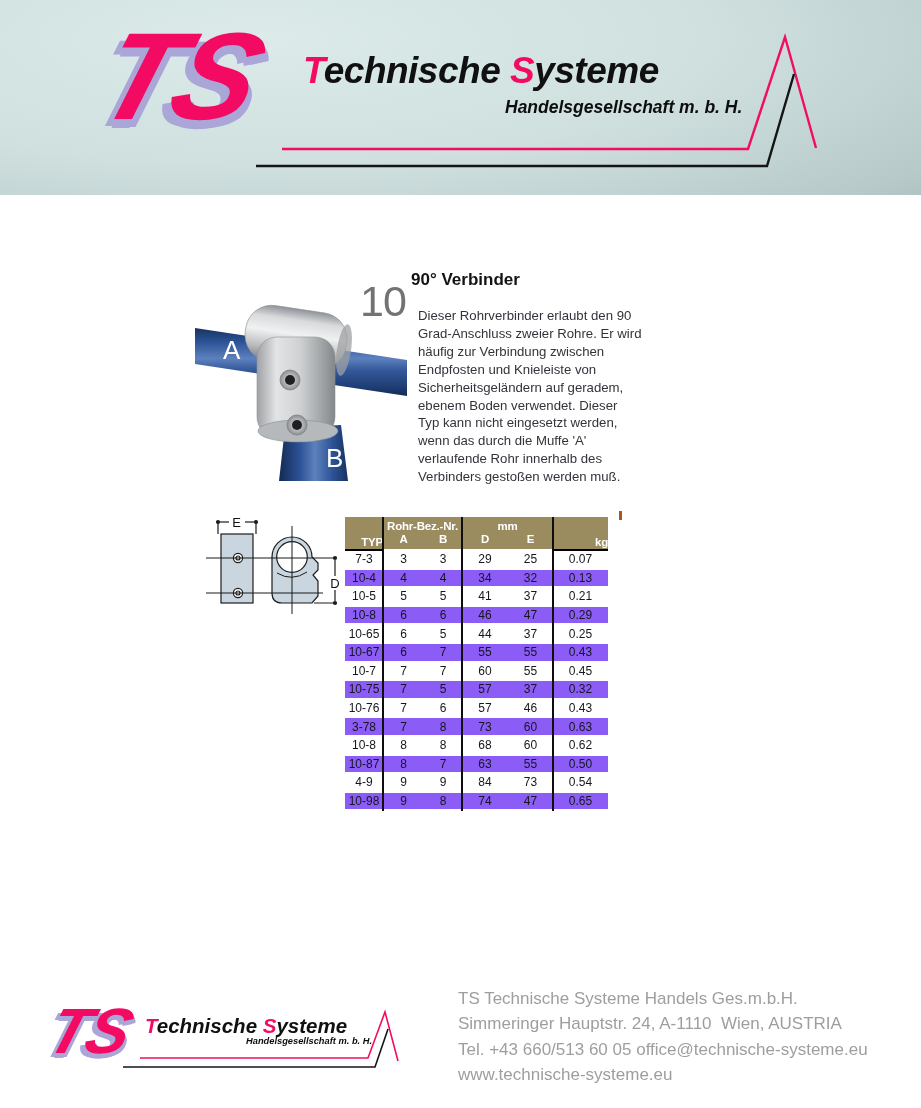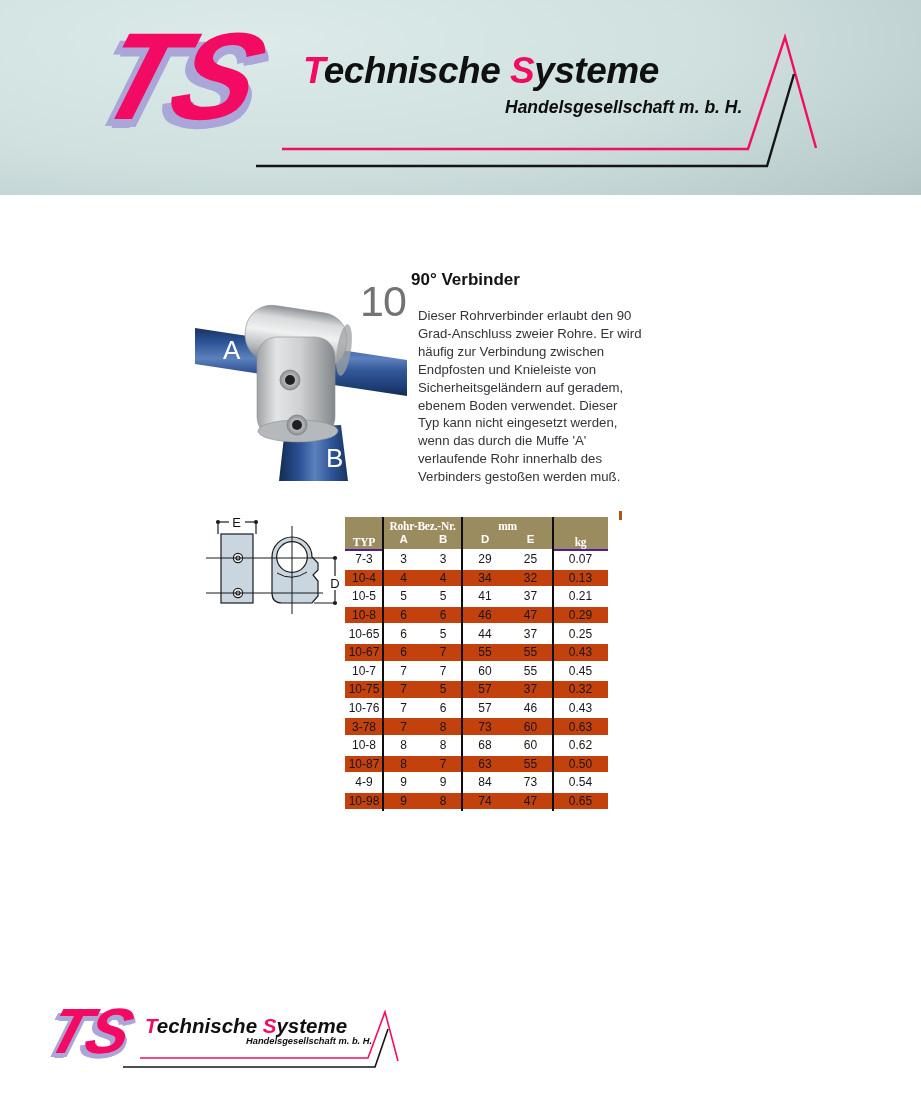--- a/index.html
+++ b/index.html
@@ -26,26 +26,26 @@
 
   
   .drawing{position:absolute;left:202px;top:502px;}
 
   
   .table-wrap{position:absolute;left:345px;top:517px;width:263px;}
   table{border-collapse:collapse;width:263px;table-layout:fixed;}
   th,td{padding:0;margin:0;}
   thead th{background:#9a8c5f;color:#ffffff;font-size:11.5px;font-weight:bold;text-align:center;
     letter-spacing:-0.2px;border:none;}
-  thead tr.top th{height:15px;vertical-align:bottom;padding-bottom:1px;font-family:Liberation Serif, serif;}
+  thead tr.top th{height:15px;vertical-align:bottom;padding-bottom:1px;}
   thead tr.sub th{height:16px;vertical-align:top;border-bottom:2px solid #ffffff;}
-  thead th.span2{vertical-align:middle;border-bottom:2px solid #4c1d95;}
+  thead th.span2{vertical-align:middle;border-bottom:2px solid #000000;text-align:right;}
   tbody td{height:16.6px;font-size:12px;color:#16161e;text-align:center;vertical-align:middle;
     background:#ffffff;border-bottom:2px solid #ffffff;}
-  tbody tr.alt td{background:#c2410c;}
+  tbody tr.alt td{background:#8b5cf6;}
   .vline{position:absolute;top:0;bottom:0;width:2px;background:#0d0d0d;}
   .vline.v1{left:37px;} .vline.v2{left:116px;} .vline.v3{left:207px;}
   .page-tick{position:absolute;left:619px;top:511px;width:2.5px;height:9px;background:#a9561f;}
 
   
   .ts-logo-small{position:absolute;left:40px;top:996px;font-size:64px;font-weight:bold;font-style:italic;
     color:#f30b63;transform:skewX(-17deg);transform-origin:50% 100%;line-height:1.1;letter-spacing:-2px;
     text-shadow:-4px 4px 0 #aba6d8, 3px 4px 0 #aba6d8, 0 5px 0 #aba6d8;}
   .footer-brand{position:absolute;left:145px;top:1014px;font-size:20.5px;font-weight:bold;font-style:italic;
     color:#101010;white-space:pre;}
@@ -305,14 +305,20 @@
 
   <div class="page-tick"></div>
 
   <div class="ts-logo-small">TS</div>
   <div class="footer-brand"><span class="pink">T</span><span>echnische </span><span class="pink">S</span><span>ysteme</span></div>
   <div class="footer-sub">Handelsgesellschaft m. b. H.</div>
   <svg class="footer-lines" width="300" height="72" viewBox="0 0 300 72">
     <polyline points="30,53 258,53 275,7 288,56" fill="none" stroke="#f20c63" stroke-width="1.6"></polyline>
     <polyline points="13,62 265,62 278,24" fill="none" stroke="#151515" stroke-width="1.6"></polyline>
   </svg>
+  <div class="address">
+    <div>TS Technische Systeme Handels Ges.m.b.H.</div>
+    <div>Simmeringer Hauptstr. 24, A-1110  Wien, AUSTRIA</div>
+    <div>Tel. +43 660/513 60 05 office@technische-systeme.eu</div>
+    <div>www.technische-systeme.eu</div>
+  </div>
 
 </div>
 
 </body></html>

